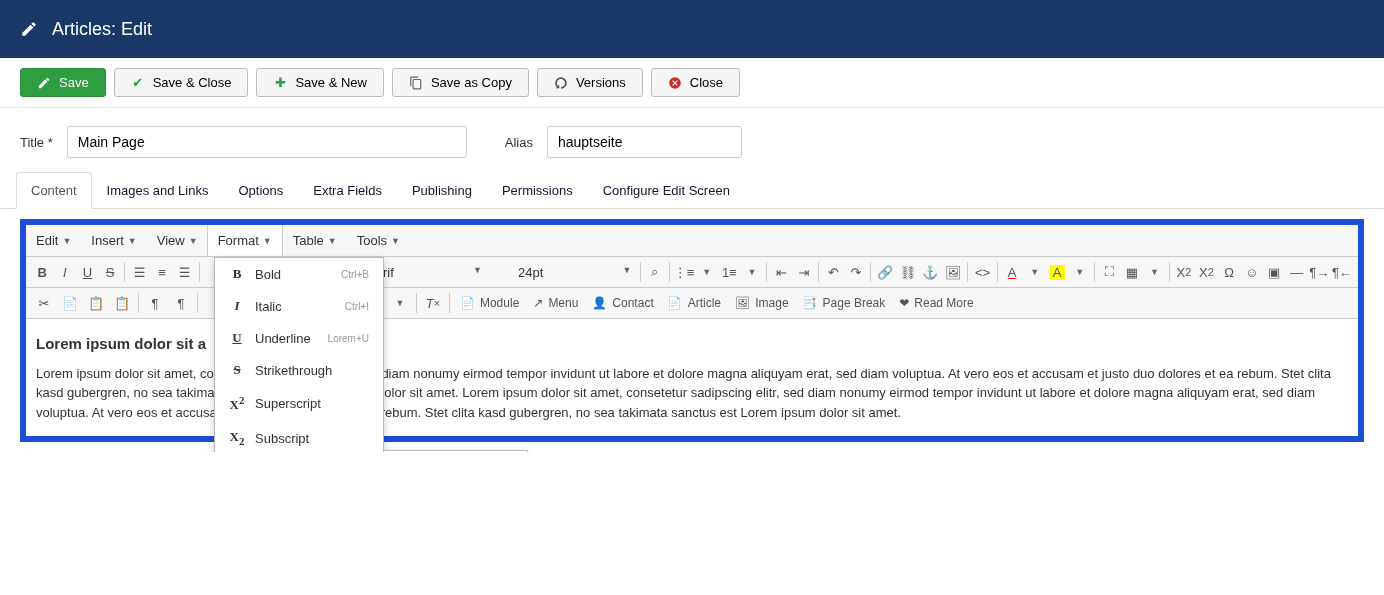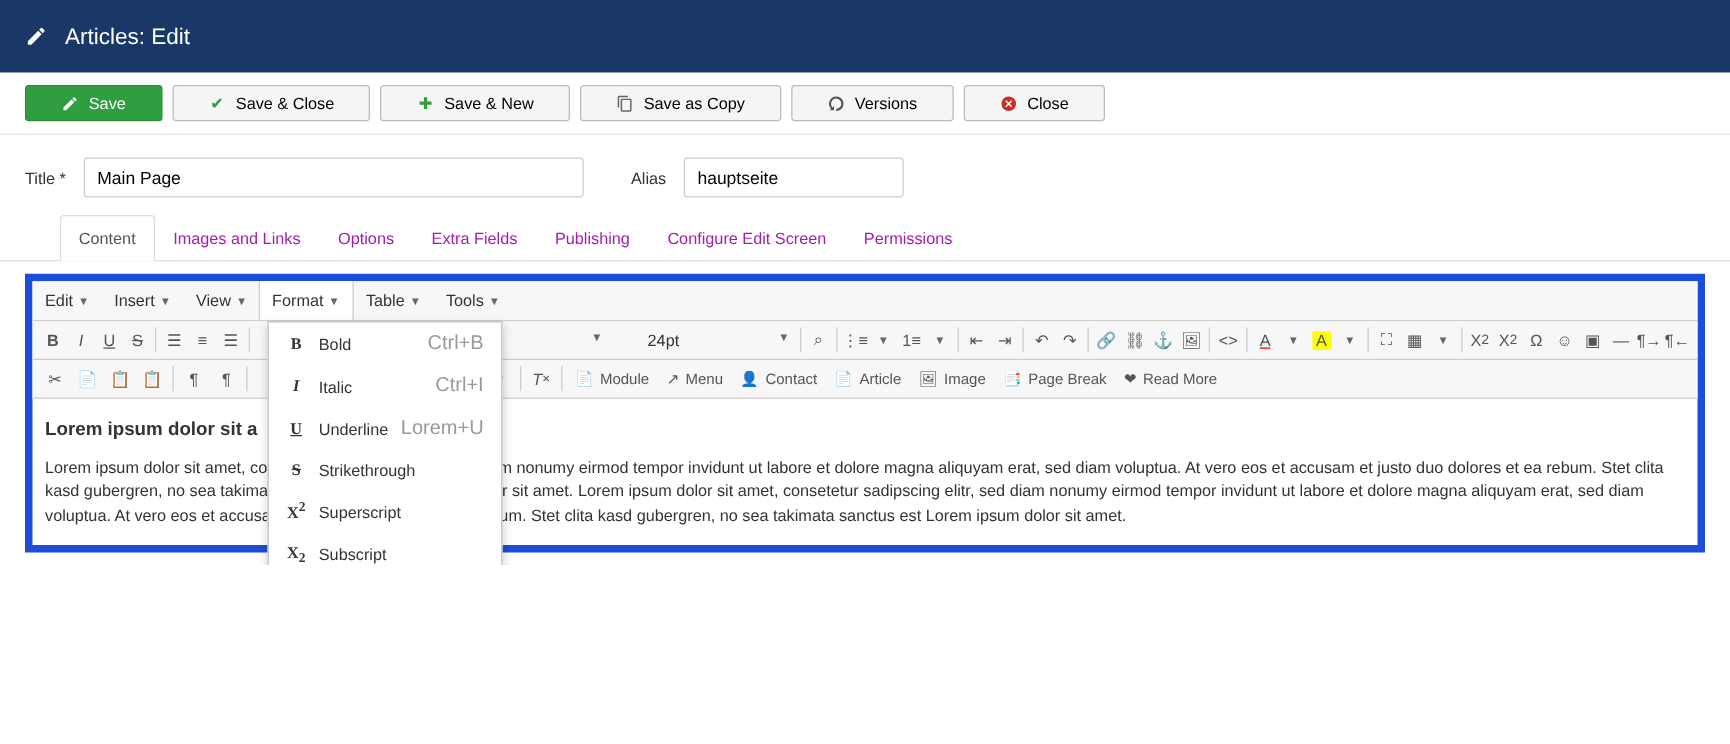--- a/index.html
+++ b/index.html
@@ -3,57 +3,57 @@
 <meta charset="utf-8">
 <style>
 * { box-sizing: border-box; margin: 0; padding: 0; }
 body { font-family: -apple-system, BlinkMacSystemFont, "Segoe UI", Helvetica, Arial, sans-serif; font-size: 13px; color: #333; background: #fff; }
 
 .header-bar { background: #1a3867; color: #fff; height: 58px; display: flex; align-items: center; padding: 0 20px; }
 .header-bar .icon { margin-right: 14px; }
 .header-bar h1 { font-size: 18px; font-weight: 400; }
 
 .action-bar { padding: 10px 20px; display: flex; gap: 8px; border-bottom: 1px solid #e5e5e5; }
-.btn { border: 1px solid #bbb; background: #f5f5f5; border-radius: 3px; padding: 6px 28px; font-size: 13px; display: inline-flex; align-items: center; gap: 8px; cursor: pointer; }
+.btn { border: 1px solid #bbb; background: #f5f5f5; border-radius: 3px; padding: 6px 16px; font-size: 13px; display: inline-flex; align-items: center; gap: 8px; cursor: pointer; }
 .btn-green { background: #2f9e41; border-color: #2a8e3a; color: #fff; }
 .btn .ic { width: 14px; height: 14px; display: inline-flex; align-items: center; justify-content: center; }
 .ic-green { color: #2f9e41; }
 .ic-red { color: #c9302c; }
 .ic-gray { color: #666; }
 
 .form-row { padding: 18px 20px 8px; display: flex; align-items: center; gap: 14px; }
 .form-row label { font-size: 13px; color: #333; }
 .form-row input { border: 1px solid #ccc; border-radius: 3px; padding: 7px 10px; font-size: 14px; }
 .title-input { width: 400px; }
-.alias-input { width: 176px; margin-left: 0; }
+.alias-input { width: 195px; margin-left: 0; }
 .alias-label { margin-left: 24px; }
 
 .tabs { display: flex; border-bottom: 1px solid #ddd; padding: 0 16px; margin-top: 6px; }
-.tab { padding: 10px 14px; font-size: 13px; color: #a21caf; cursor: pointer; border: 1px solid transparent; border-bottom: none; }
-.tab.active { color: #555; border-color: #ddd; border-bottom: 1px solid #fff; margin-bottom: -1px; background: #fff; border-radius: 3px 3px 0 0; margin-left: 32px; }
+.tab { padding: 10px 14px; font-size: 13px; color: #0f172a; cursor: pointer; border: 1px solid transparent; border-bottom: none; }
+.tab.active { color: #555; border-color: #ddd; border-bottom: 1px solid #fff; margin-bottom: -1px; background: #fff; border-radius: 3px 3px 0 0; }
 
 .editor-wrap { margin: 10px 20px; border: 6px solid #1d4ed8; position: relative; }
 .menu-bar { display: flex; border-bottom: 1px solid #ccc; background: #f7f7f7; }
 .menu-item { padding: 8px 10px; font-size: 13px; cursor: pointer; display: flex; align-items: center; gap: 4px; }
 .menu-item.active { background: #fff; border-right: 1px solid #ccc; border-left: 1px solid #ccc; margin-left: -1px; }
 .caret { font-size: 9px; color: #666; }
 
 .toolbar-row { display: flex; align-items: center; border-bottom: 1px solid #ccc; background: #f7f7f7; padding: 3px 5px; flex-wrap: nowrap; overflow: hidden; }
 .tb-btn { width: 26px; height: 24px; display: inline-flex; align-items: center; justify-content: center; cursor: pointer; font-size: 13px; color: #555; border-radius: 2px; }
 .tb-sep { width: 1px; height: 20px; background: #ccc; margin: 0 3px; }
 .tb-combo { display: flex; align-items: flex-start; border: 1px solid transparent; padding: 1px 4px; gap: 36px; }
 .tb-label-btn { display: inline-flex; align-items: center; gap: 5px; padding: 3px 7px; cursor: pointer; font-size: 12px; color: #555; }
 
 .content-area { padding: 14px 10px; min-height: 100px; font-size: 13px; line-height: 1.5; color: #333; }
 .content-area h3 { font-size: 15px; font-weight: bold; margin-bottom: 8px; }
 
 .dropdown { position: absolute; background: #fff; border: 1px solid #bbb; box-shadow: 0 3px 8px rgba(0,0,0,0.2); z-index: 100; min-width: 170px; }
 .dd-format { top: 32px; left: 188px; }
 .dd-item { padding: 8px 14px; font-size: 13px; display: flex; align-items: center; gap: 10px; cursor: pointer; position: relative; }
-.dd-item .shortcut { margin-left: auto; color: #999; font-size: 16px; }
+.dd-item .shortcut { margin-left: auto; color: #999; font-size: 10px; }
 .dd-item.highlighted { background: #3875d7; color: #fff; }
 .dd-item .arrow { margin-left: auto; font-size: 10px; color: #888; }
 .dd-item.highlighted .arrow { color: #fff; }
 .dd-sep { height: 1px; background: #ddd; margin: 4px 0; }
 .dd-ic { width: 16px; text-align: center; font-weight: bold; font-family: serif; display: inline-block;}
 .dd-ic.noital { font-style: normal; }
 
 .submenu { position: absolute; left: 100%; top: 0; background: #fff; border: 1px solid #bbb; box-shadow: 0 3px 8px rgba(0,0,0,0.2); min-width: 145px; }
 .sub-formats { top: -14px; }
 .submenu .dd-item.disabled { color: #aaa; }
@@ -122,22 +122,22 @@
   <label class="alias-label">Alias</label>
   <input class="alias-input" value="hauptseite" style="">
 </div>
 
 <div class="tabs">
   <div class="tab active">Content</div>
   <div class="tab">Images and Links</div>
   <div class="tab">Options</div>
   <div class="tab">Extra Fields</div>
   <div class="tab">Publishing</div>
+  <div class="tab">Permissions</div>
   <div class="tab">Configure Edit Screen</div>
-  <div class="tab">Permissions</div>
 </div>
 
 <div class="editor-wrap">
   <div class="menu-bar">
     <div class="menu-item">
         <span>Edit</span>
         <span class="caret">▼</span>
       </div>
     <div class="menu-item">
         <span>Insert</span>

